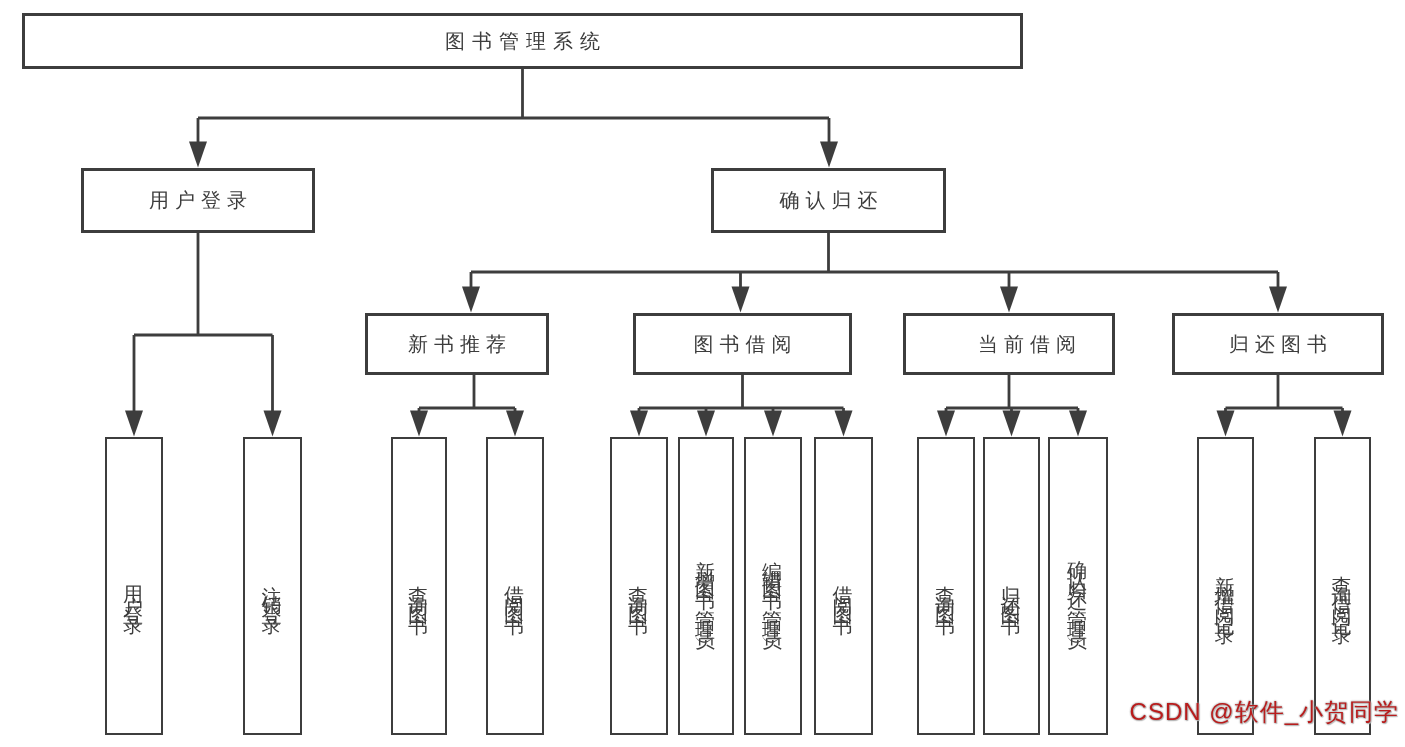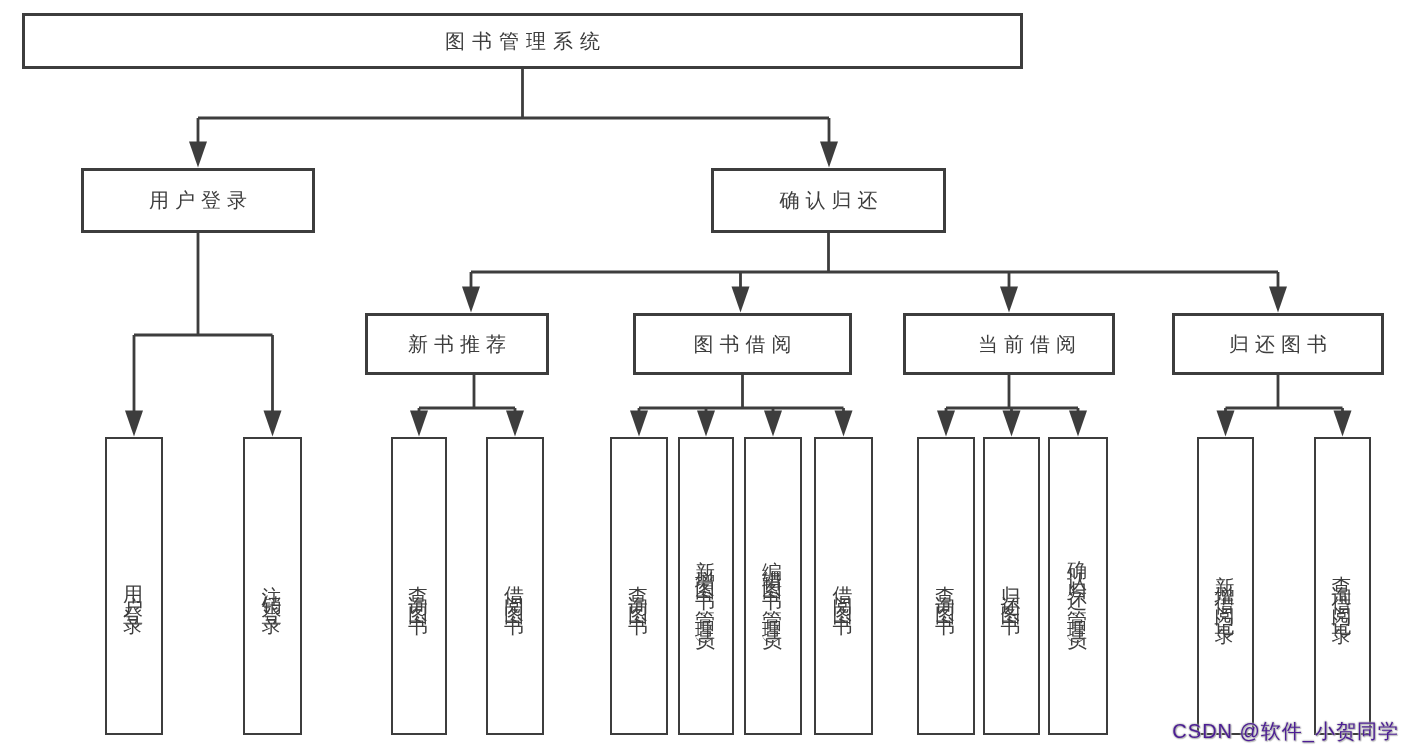--- a/index.html
+++ b/index.html
@@ -18,23 +18,23 @@
   }
   .hbox{letter-spacing:6px;text-indent:6px;}
   .root{letter-spacing:7px;text-indent:7px;}
   .vbox{
     border-width:2.5px;
     writing-mode:vertical-rl;text-orientation:mixed;
     letter-spacing:10px;font-size:20px;
     padding-top:8px;
   }
   .watermark{
-    position:absolute;z-index:3;right:6px;bottom:2px;
-    font-size:20px;letter-spacing:1px;
-    color:#4c1d95;
+    position:absolute;z-index:3;right:6px;bottom:19px;
+    font-size:24px;letter-spacing:1px;
+    color:#b91c1c;
     text-shadow:0 0 2px #aeaeae,0 0 2px #aeaeae,1px 1px 1px #b9b9b9;
   }
   svg .wire{stroke:#3d3d3d;stroke-width:2.8;fill:none;}
   svg .head{fill:#3d3d3d;stroke:none;}
 </style>
 </head>
 <body>
 
 <div id="stage">
 

